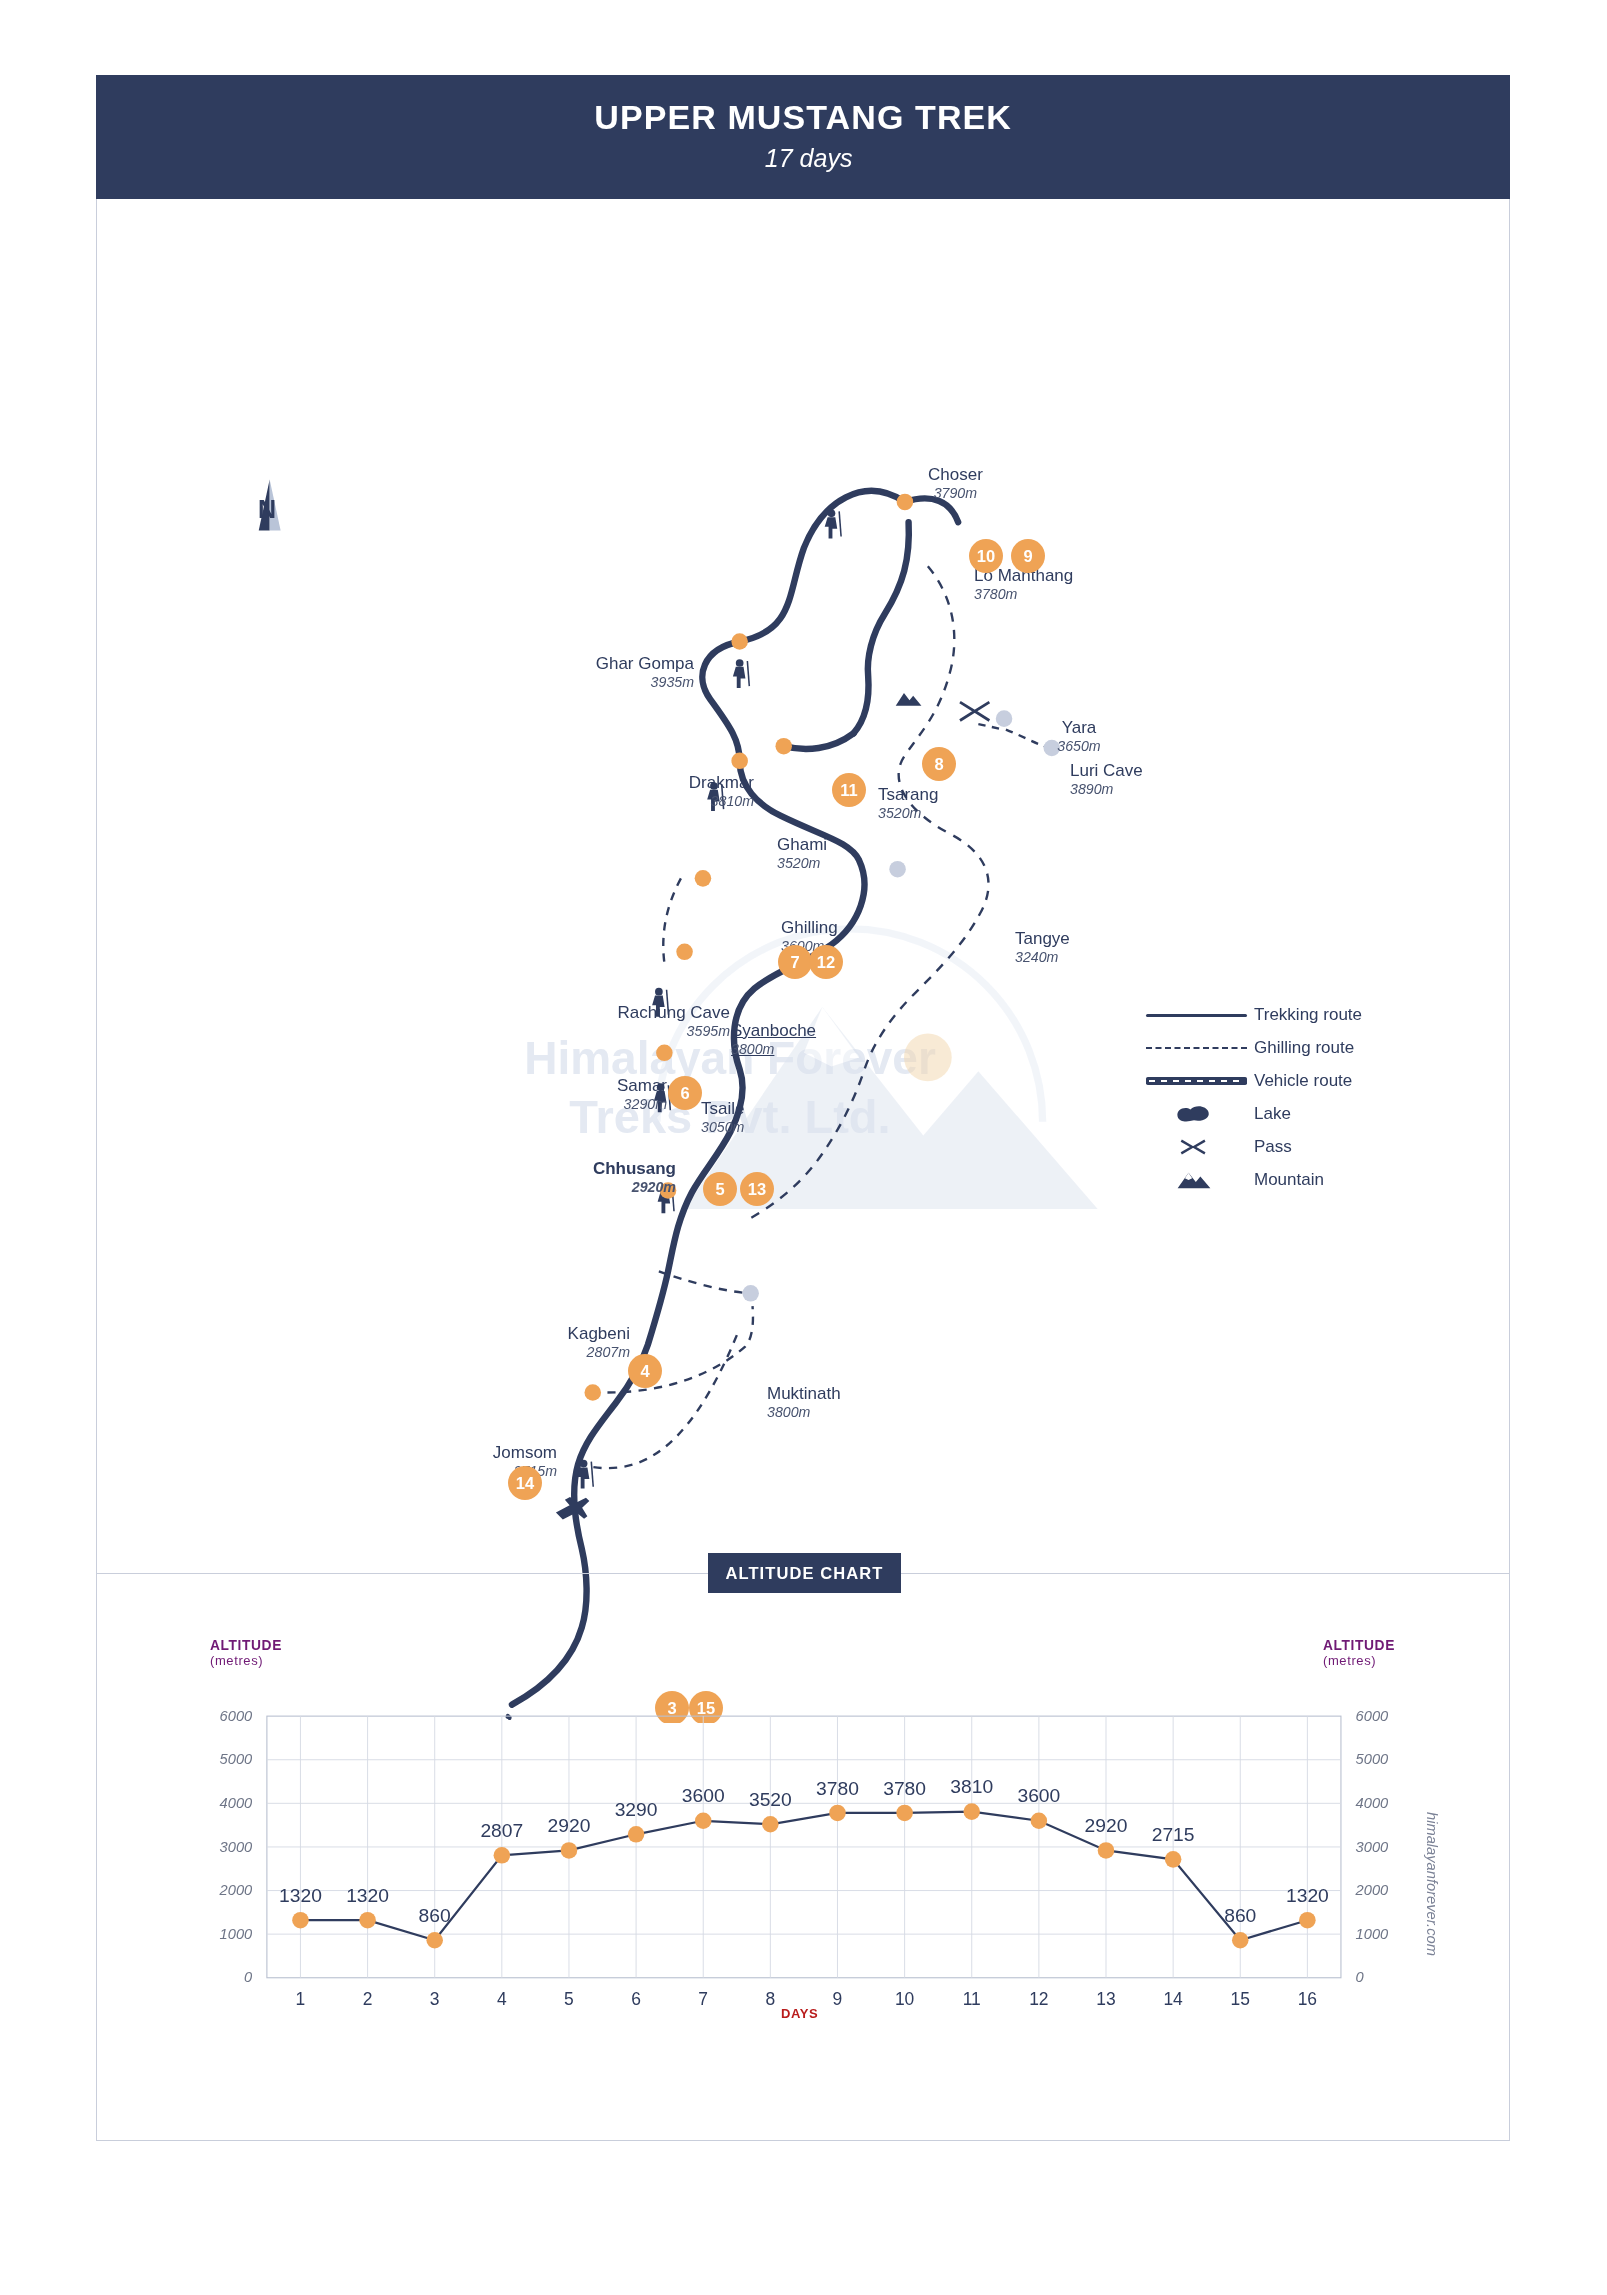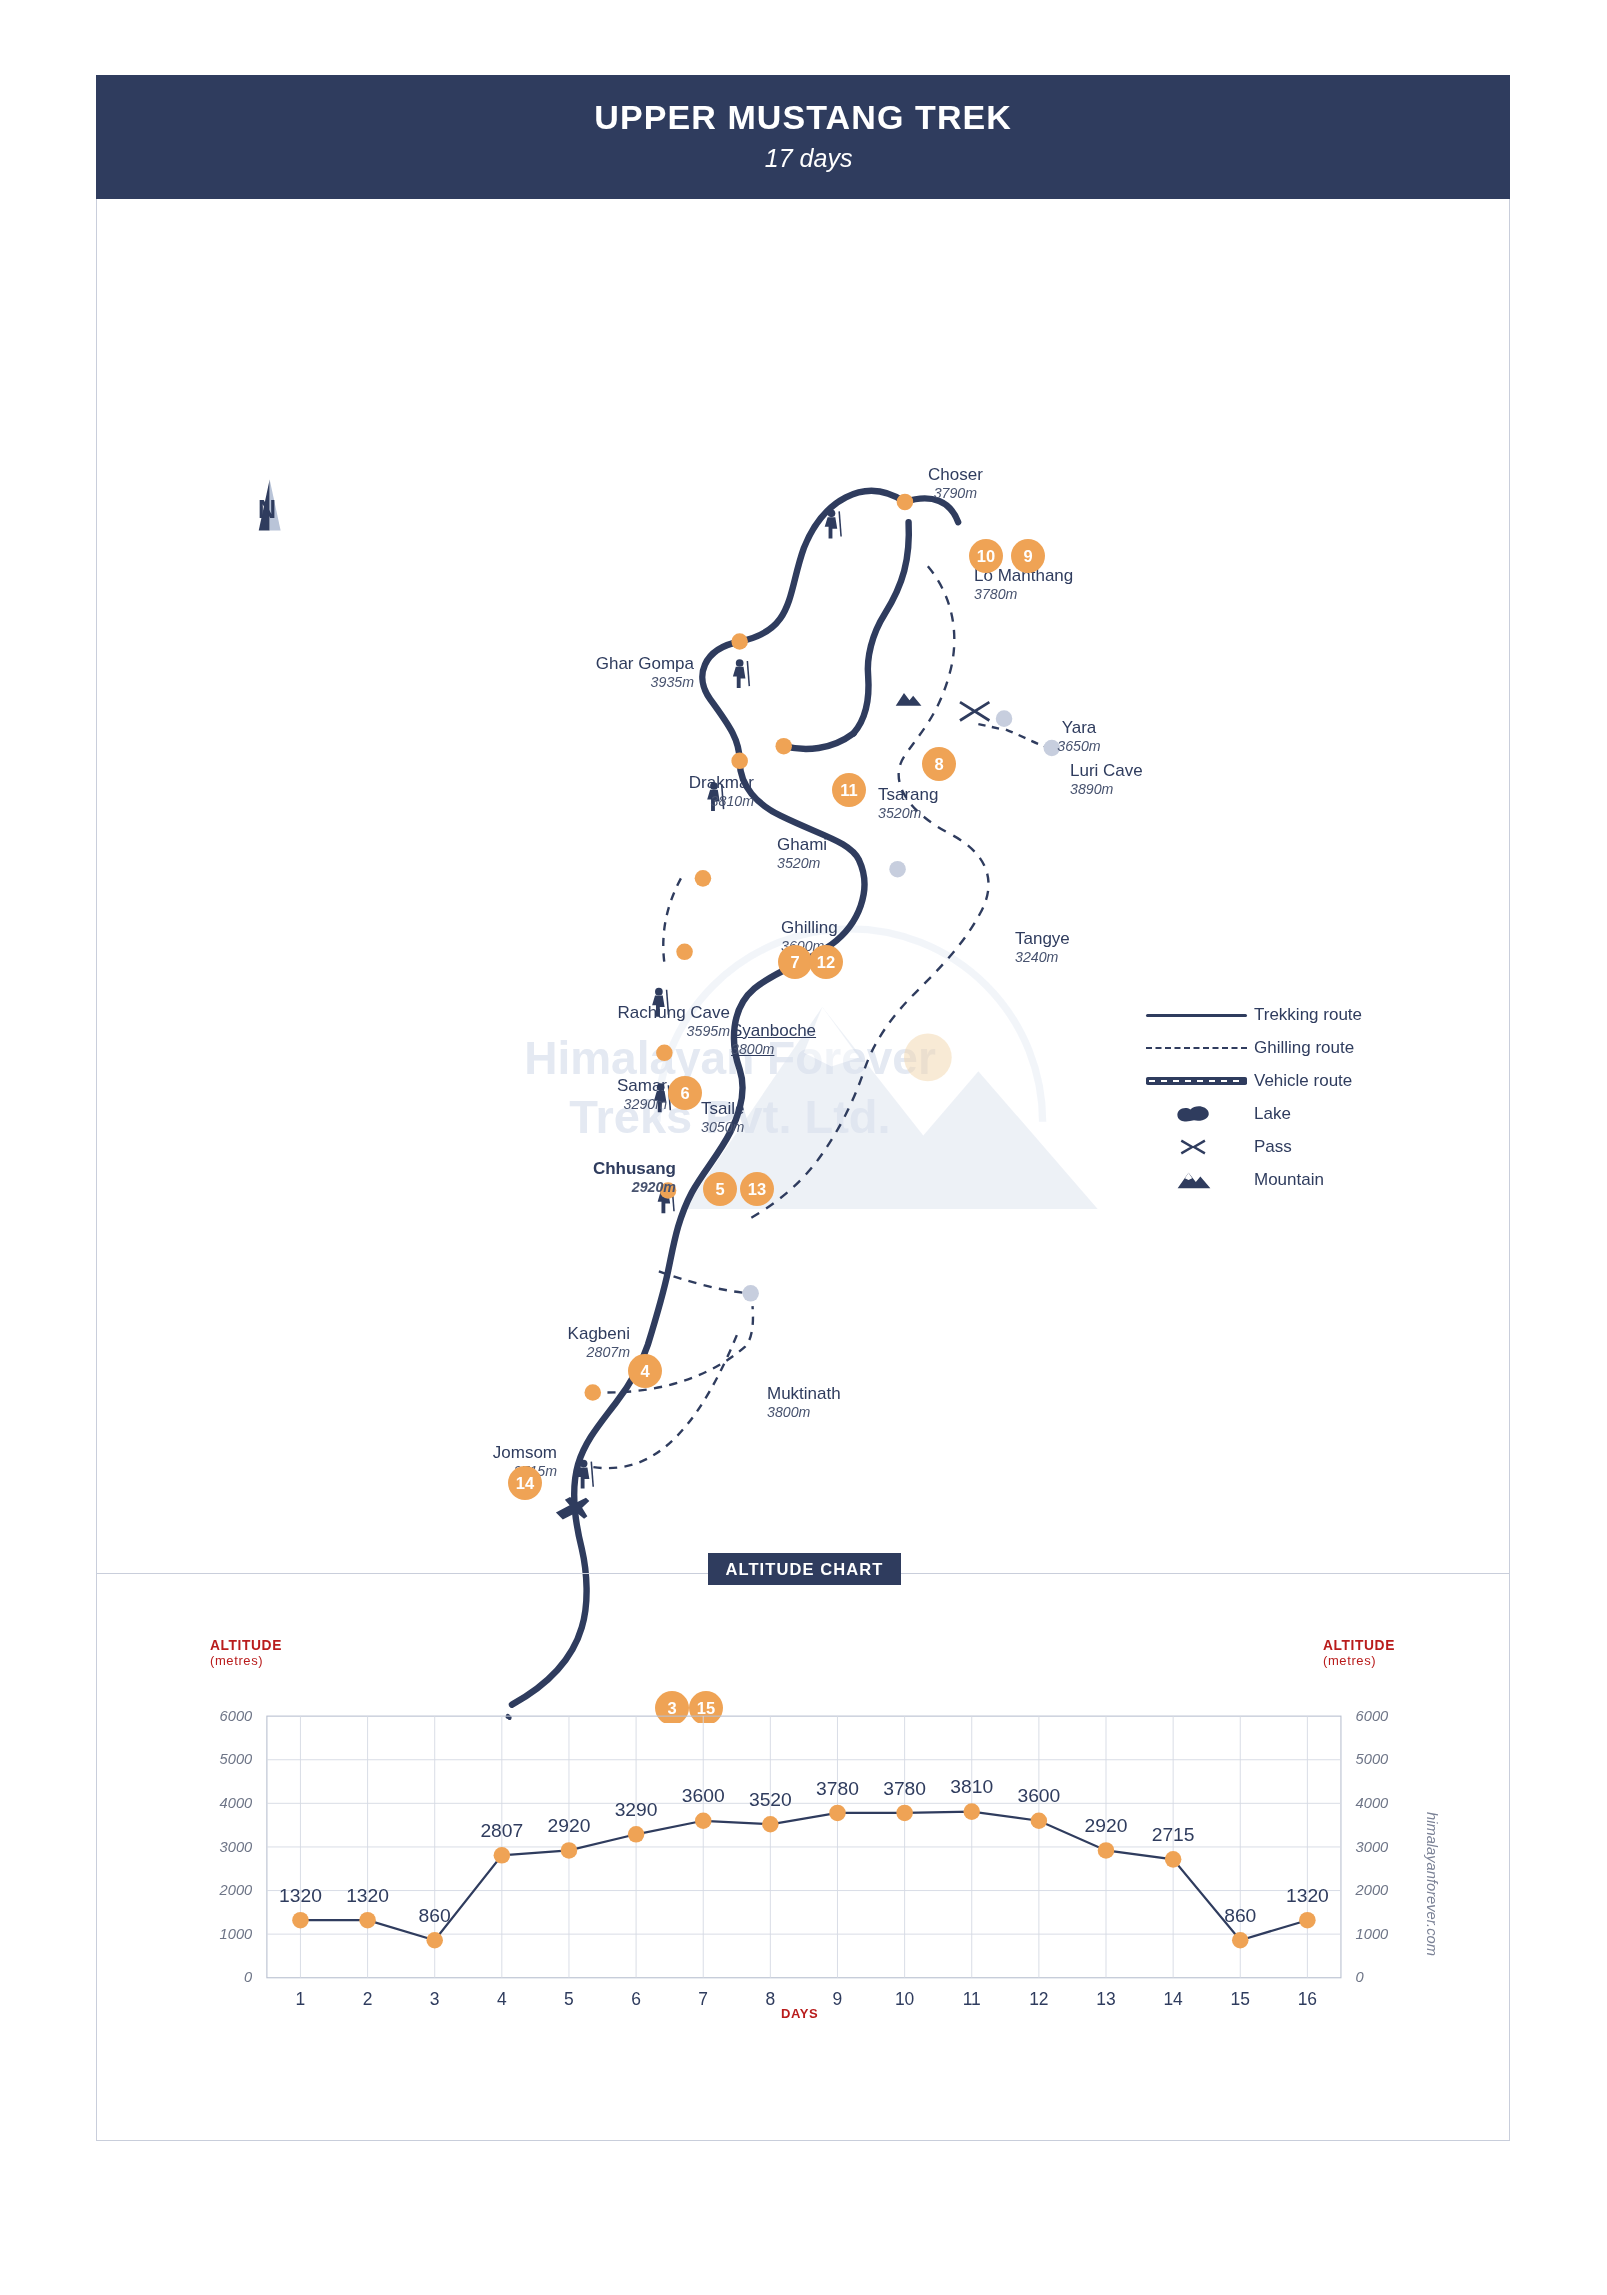--- a/index.html
+++ b/index.html
@@ -72,31 +72,31 @@
   .legend{position:absolute;left:1042px;top:799px;width:303px;}
   .legend .row{display:flex;align-items:center;height:33px;}
   .legend .sym{width:115px;height:18.4px;position:relative;}
   .legend .txt{font-size:17px;color:#2f3c5e;}
   .legend .line-solid{position:absolute;left:7.3px;top:8.3px;width:101px;height:3.7px;background:#2f3c5e;border-radius:1.8px;}
   .legend .line-dash{position:absolute;left:7.3px;top:9.2px;width:101px;border-top:2.3px dashed #2f3c5e;}
   .legend .line-veh{position:absolute;left:7.3px;top:5.5px;width:101px;height:8.3px;background:#2f3c5e;border-radius:1.8px;}
   .legend .line-veh:after{content:"";position:absolute;left:2.8px;top:2.8px;width:96px;height:2.8px;
      background:repeating-linear-gradient(to right,#ffffff 0 6.4px,transparent 6.4px 12px);}
   .chart-title{
-    position:absolute;left:611px;top:1477px;width:193px;height:32px;
+    position:absolute;left:611px;top:1477px;width:193px;height:40px;
     background:#2f3c5e;color:#ffffff;font-size:16.5px;font-weight:bold;letter-spacing:1.1px;
     display:flex;align-items:center;justify-content:center;
   }
   .divider{
     position:absolute;left:0;top:1497px;width:1412px;height:0.9px;background:#c9cedb;
   }
   .chart{
     position:absolute;left:0;top:1498px;width:1412px;height:568px;
   }
-  .axis-cap{position:absolute;font-size:13.8px;font-weight:bold;color:#b91c1c;letter-spacing:0.6px;}
+  .axis-cap{position:absolute;font-size:13.8px;font-weight:bold;color:#701a75;letter-spacing:0.6px;}
   .axis-cap span{display:block;font-size:13px;font-weight:normal;}
   .side-url{
     position:absolute;left:1343px;top:1736px;
     font-size:14.7px;font-style:italic;color:#7b8296;
     transform:rotate(90deg);transform-origin:left top;white-space:nowrap;
   }
   .axis-days{position:absolute;font-size:13px;font-weight:bold;color:#b91c1c;letter-spacing:0.6px;}
   .np{position:absolute;left:138px;top:275px;width:73px;height:73px;}
 </style>
 </head>

